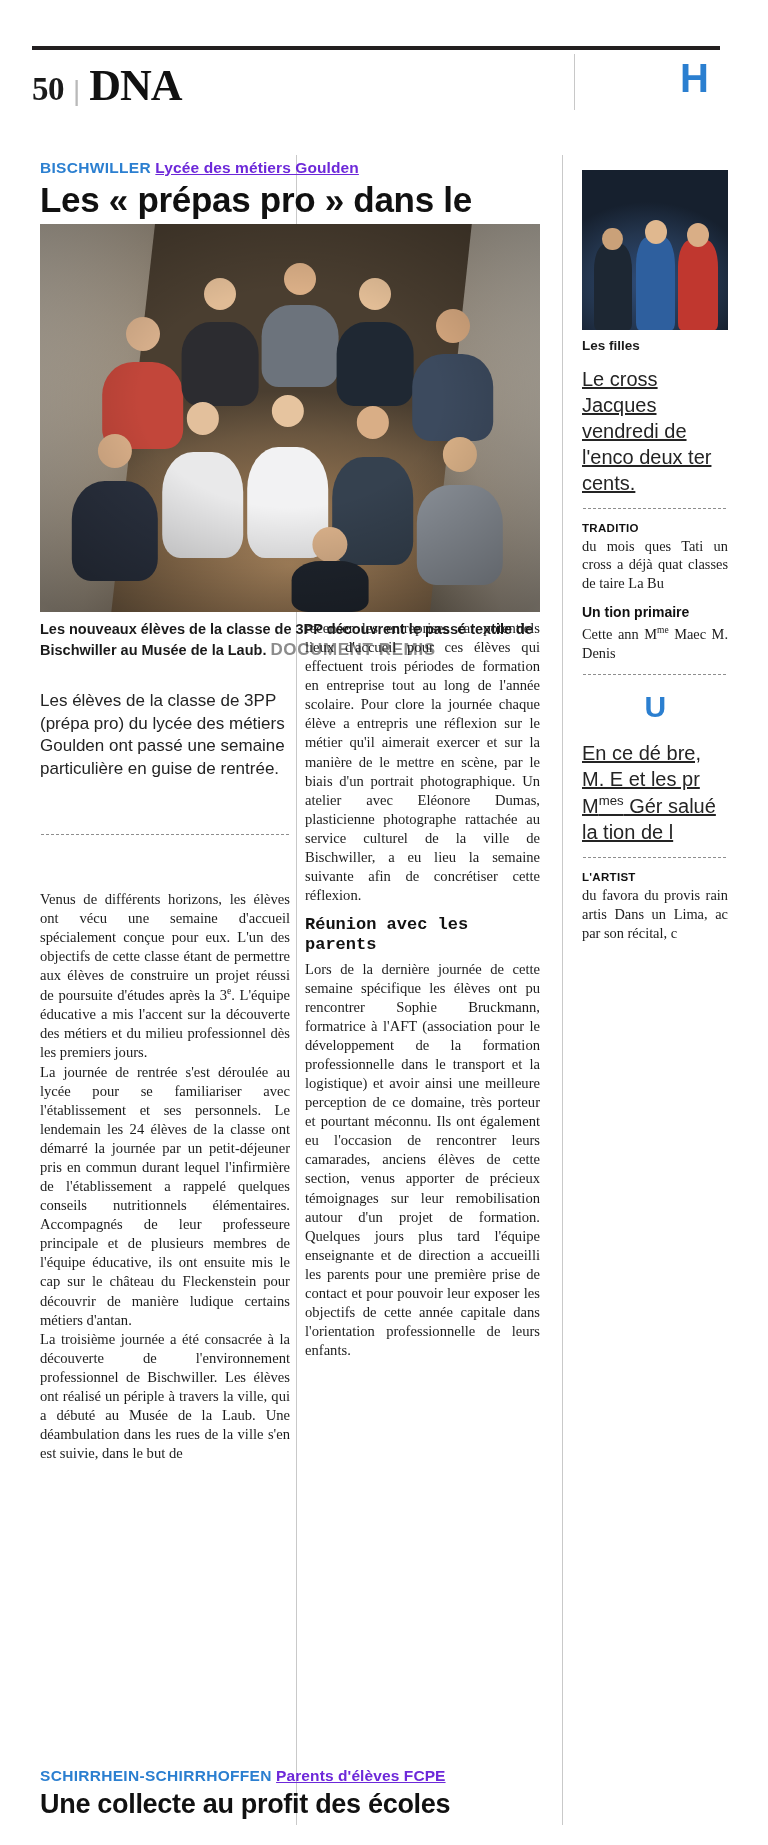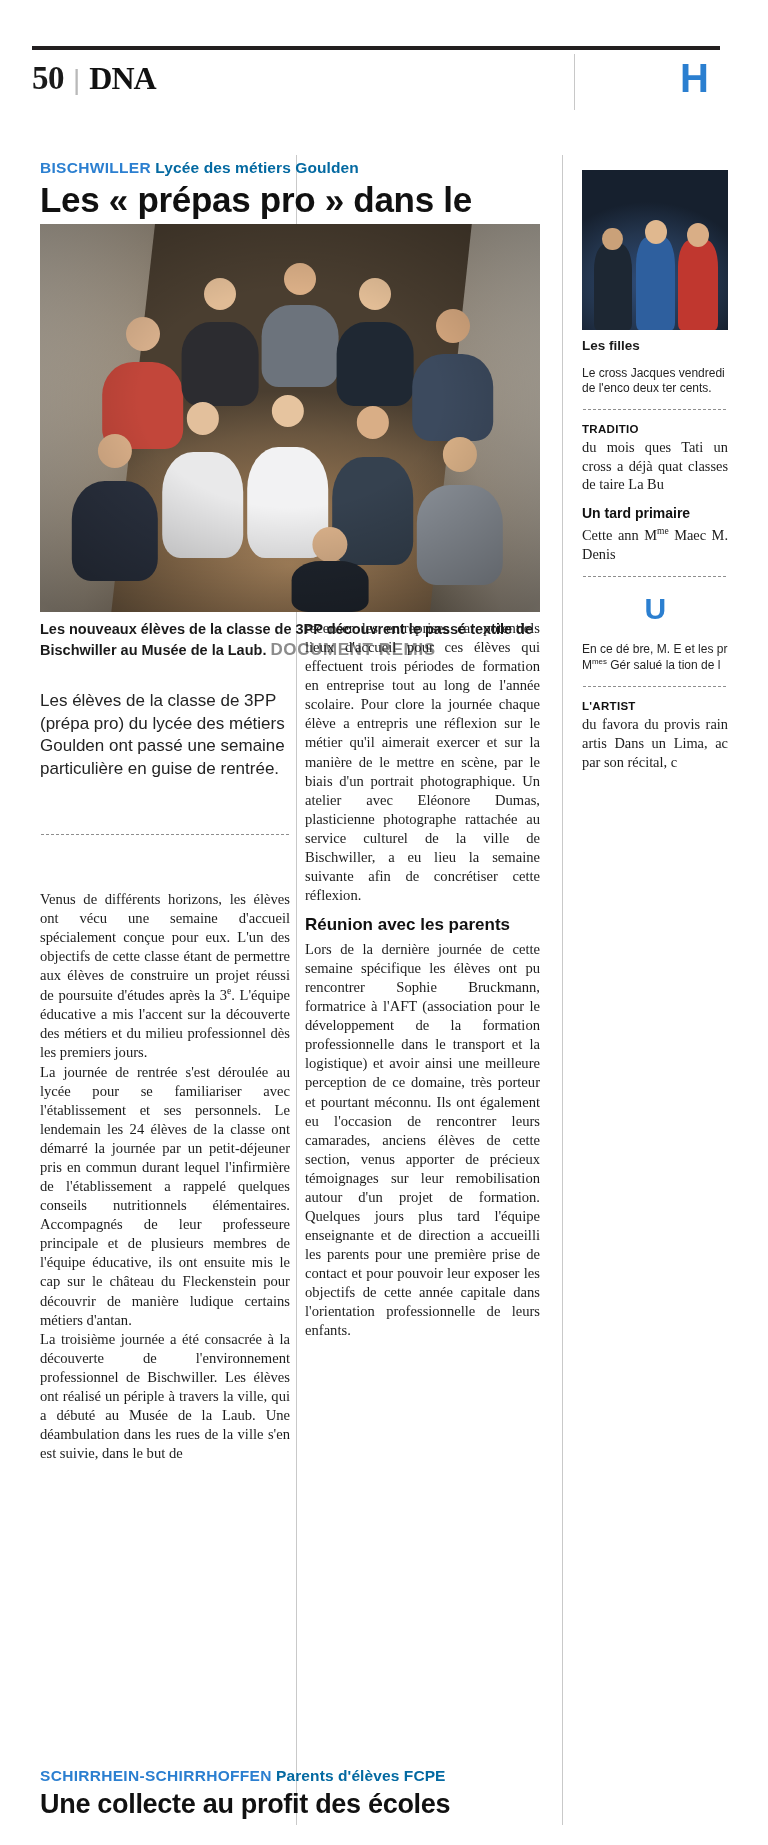--- a/index.html
+++ b/index.html
@@ -20,21 +20,21 @@
     position:absolute; left:0; top:10px;
     display:flex; align-items:baseline; gap:9px;
   }
   .mast-page {
     font-family:"Liberation Serif", serif;
     font-weight:bold; font-size:33px; color:#1a1a1a; letter-spacing:-0.5px;
   }
   .mast-pipe { color:#b9b9b9; font-size:28px; font-weight:300; }
   .mast-brand {
     font-family:"Liberation Serif", serif;
-    font-weight:bold; font-size:32px; color:#111; letter-spacing:-1px;
+    font-weight:bold; font-size:44px; color:#111; letter-spacing:-1px;
   }
   .mast-vrule {
     position:absolute; left:542px; top:4px; width:1px; height:56px; background:#c8c8c8;
   }
   .mast-right {
     position:absolute; right:0; top:6px;
     font-family:"Liberation Sans", sans-serif;
     font-weight:bold; font-size:40px; color:#2b7fd0; letter-spacing:-1px;
     overflow:hidden; width:40px; text-align:left;
   }
@@ -44,21 +44,21 @@
     position:absolute; width:1px; background:#c9c9c9;
   }
 
   
   .art1 { position:absolute; left:40px; top:158px; width:500px; }
   .kicker {
     font-size:15.5px; font-weight:bold; line-height:1.25;
     letter-spacing:0.1px;
   }
   .kicker .place { color:#2b7fd0; letter-spacing:0.3px;margin-top:14px; }
-  .kicker .sub { color:#0369a1; font-weight:600; }
+  .kicker .sub { color:#6d28d9; font-weight:600;text-decoration:underline; }
   .headline {
     font-size:35px; font-weight:bold; line-height:1.12;
     color:#111; margin-top:3px; letter-spacing:-0.3px;
   }
 
   
   .photo-wrap { position:absolute; left:40px; top:224px; width:500px; height:388px; }
   .photo {
     width:100%; height:100%; position:relative; overflow:hidden;
     background:#6d6660;
@@ -120,21 +120,21 @@
     position:absolute;
     font-family:"Liberation Serif", serif;
     font-size:14.6px; line-height:1.308; color:#1c1c1c;
     text-align:justify;
     margin-top:24px;
   }
   .bodycol p { margin:0; }
   .c1 { left:40px; top:866px; width:250px; }
   .c2 { left:305px; top:595px; width:235px; }
   .subhead {
-    font-family:Liberation Sans, sans-serif;
+    font-family:Liberation Mono, monospace;
     font-size:17px; font-weight:bold; color:#111;
     line-height:1.16; margin:10px 0 5px; text-align:left;
   }
 
   
   .side { position:absolute; left:582px; top:170px; width:146px; }
   .side-photo {
     width:146px; height:160px; overflow:hidden; position:relative;
     background:#3b4a5c;
   }
@@ -142,21 +142,21 @@
     position:absolute; inset:0;
     background:
       radial-gradient(ellipse 70% 50% at 45% 70%, #2f4d7a 0%, #24364f 60%, #16202e 100%),
       linear-gradient(180deg,#cfd8e2 0%, #8ea2b8 18%, #40536b 55%, #1d2835 100%);
   }
   .side-photo .dots { position:absolute; inset:0; }
   .side-cap {
     margin-top:7px; font-size:13.5px; font-weight:bold; line-height:1.3; color:#1a1a1a;
   }
   .side-lead {
-    margin-top:11px; font-size:12px; line-height:1.3; color:#242424;
+    margin-top:11px; font-size:20px; line-height:1.3; color:#242424;text-decoration:underline;
   }
   .side-dotrule {
     margin:11px 0 12px; height:3px;
     background-image:radial-gradient(#8e8e8e 42%, transparent 45%);
     background-size:5px 3px; background-repeat:repeat-x;
   }
   .side-body {
     font-family:"Liberation Serif", serif;
     font-size:14.4px; line-height:1.31; color:#1c1c1c; text-align:justify;
   }
@@ -291,21 +291,21 @@
         <div style="position:absolute;left:43%;top:31%;width:15%;height:15%;background:#e0b88f;border-radius:50%;"></div>
         <div style="position:absolute;left:66%;top:44%;width:27%;height:56%;background:#c0372f;border-radius:30% 30% 8% 8%;"></div>
         <div style="position:absolute;left:72%;top:33%;width:15%;height:15%;background:#d9ae86;border-radius:50%;"></div>
       </div>
     </div>
     <div class="side-cap">Les filles</div>
     <div class="side-lead">Le cross Jacques vendredi de l'enco deux ter cents.</div>
     <div class="side-dotrule"></div>
     <div class="side-run">TRADITIO</div>
     <div class="side-body" style="margin-top:3px;">du mois ques Tati un cross a déjà quat classes de taire La Bu</div>
-    <div class="side-sub" style="margin-top:11px;">Un tard primaire</div>
+    <div class="side-sub" style="margin-top:11px;">Un tion primaire</div>
     <div class="side-body">Cette ann M<span class="sup">me</span> Maec M. Denis</div>
     <div class="side-dotrule"></div>
     <div class="side-bigtitle" style="margin:14px 0 16px;">U</div>
     <div class="side-lead">En ce dé bre, M. E et les pr M<span class="sup">mes</span> Gér salué la tion de l</div>
     <div class="side-dotrule"></div>
     <div class="side-run">L'ARTIST</div>
     <div class="side-body" style="margin-top:3px;">du favora du provis rain artis Dans un Lima, ac par son récital, c</div>
   </div>
 
   <div class="art2">

